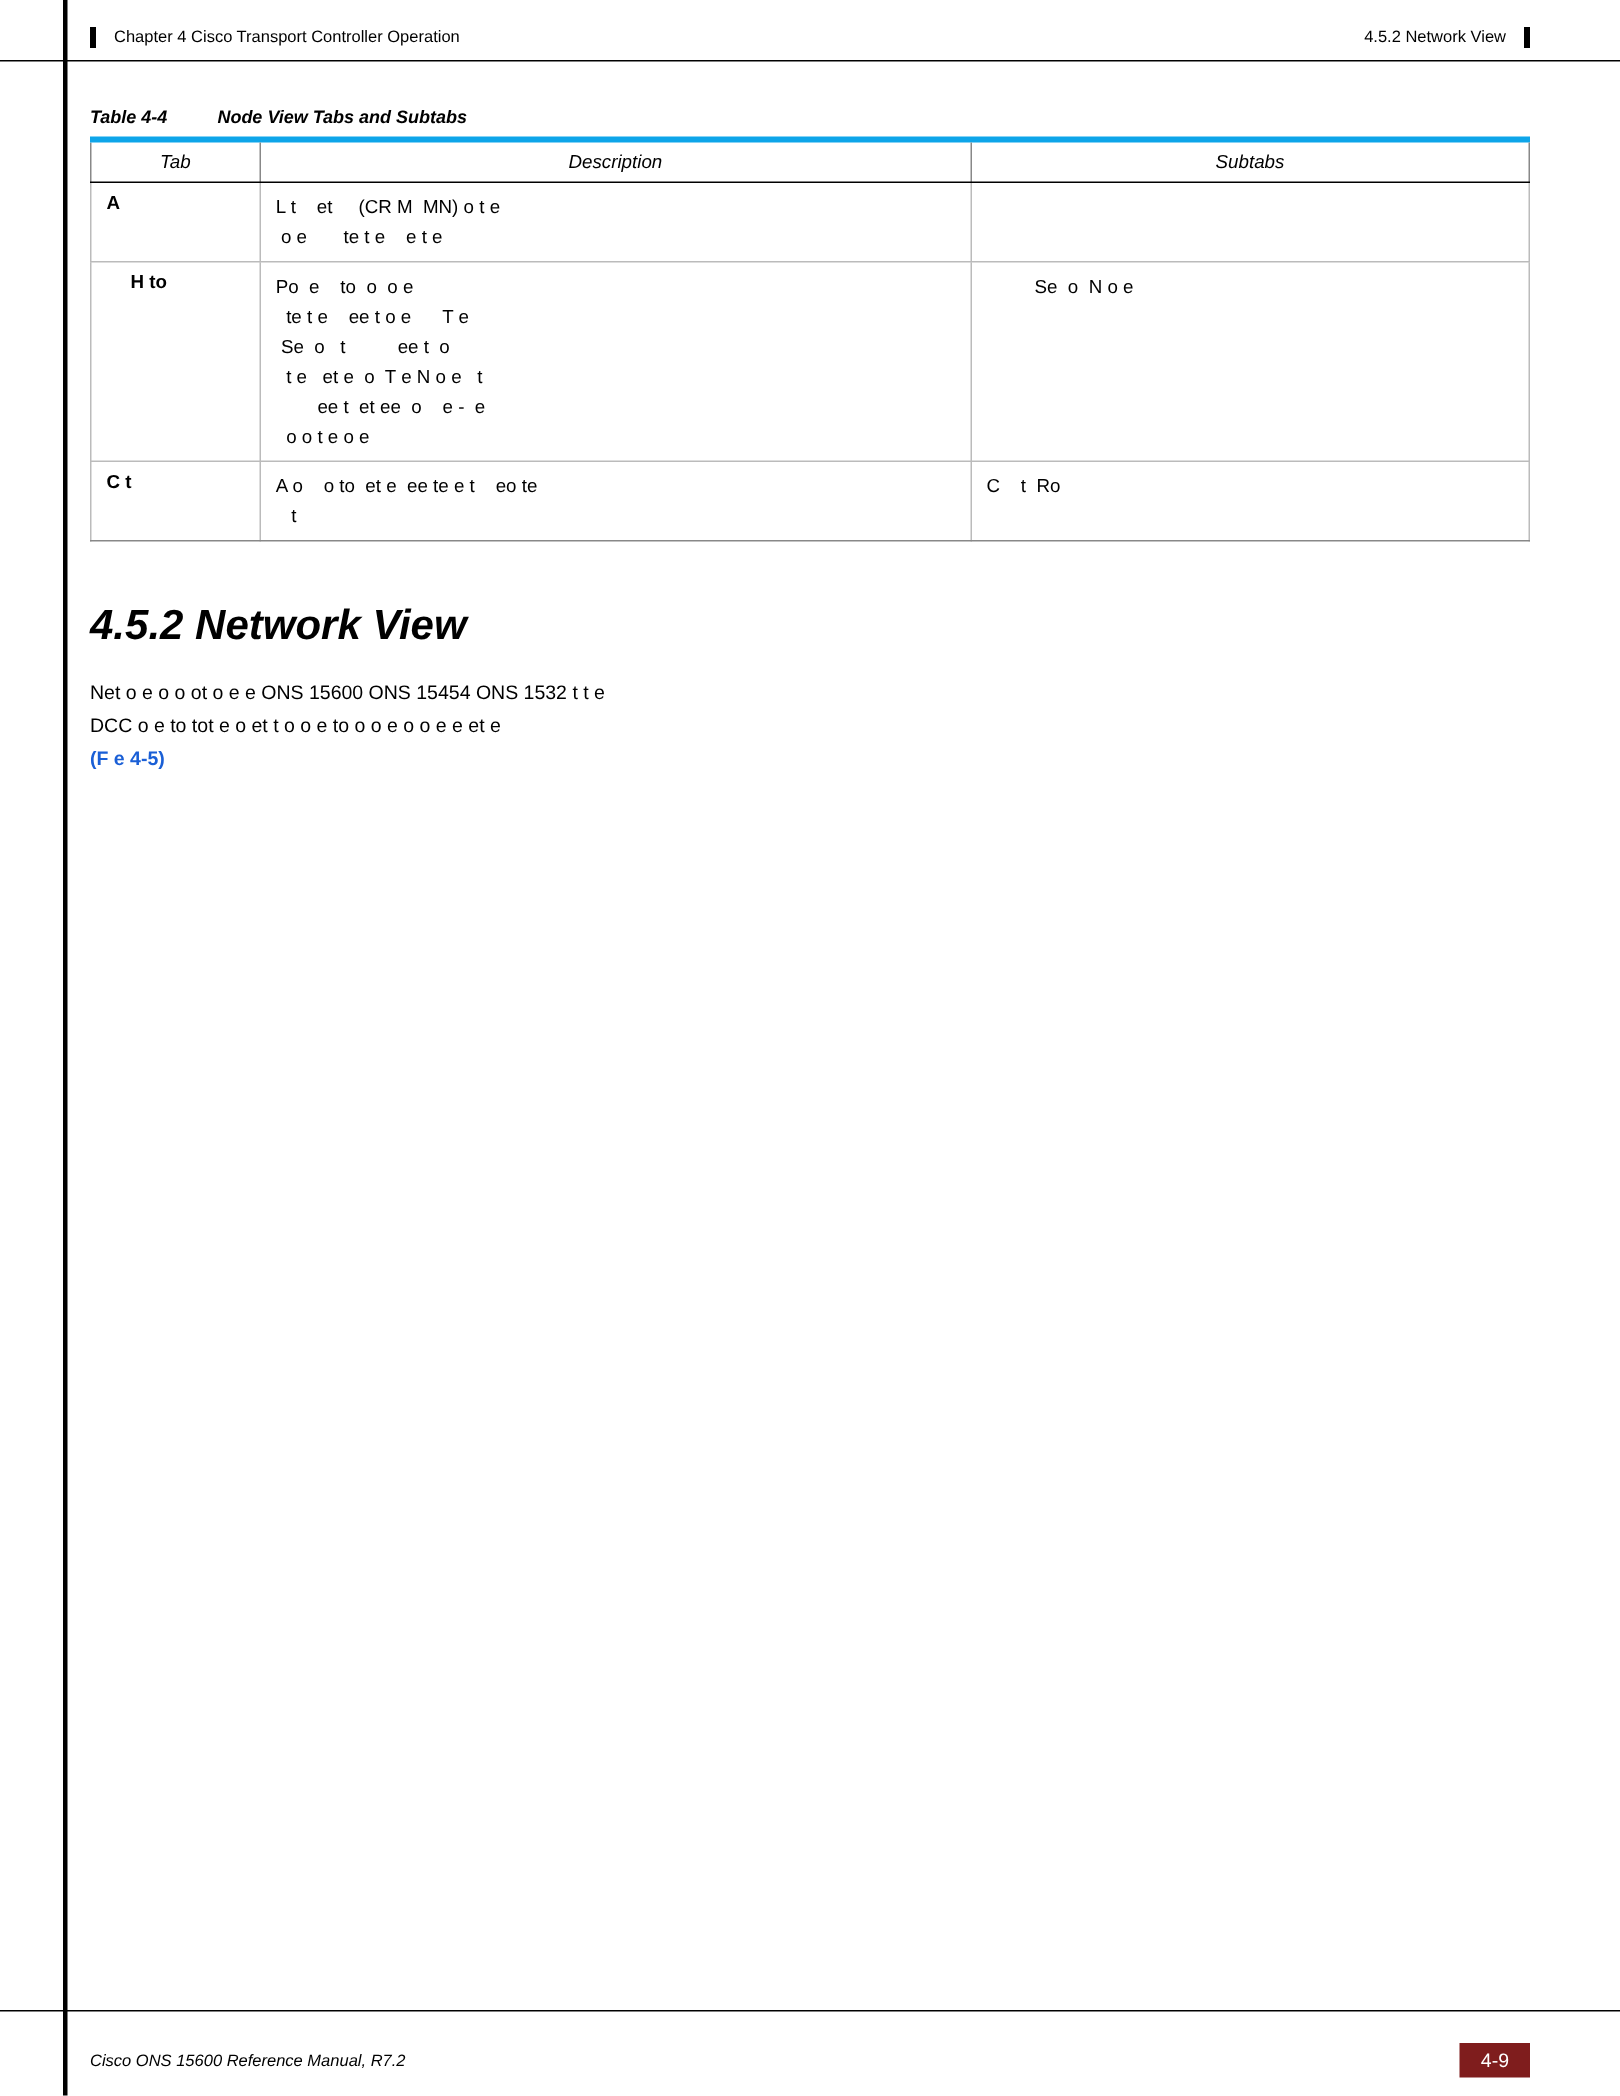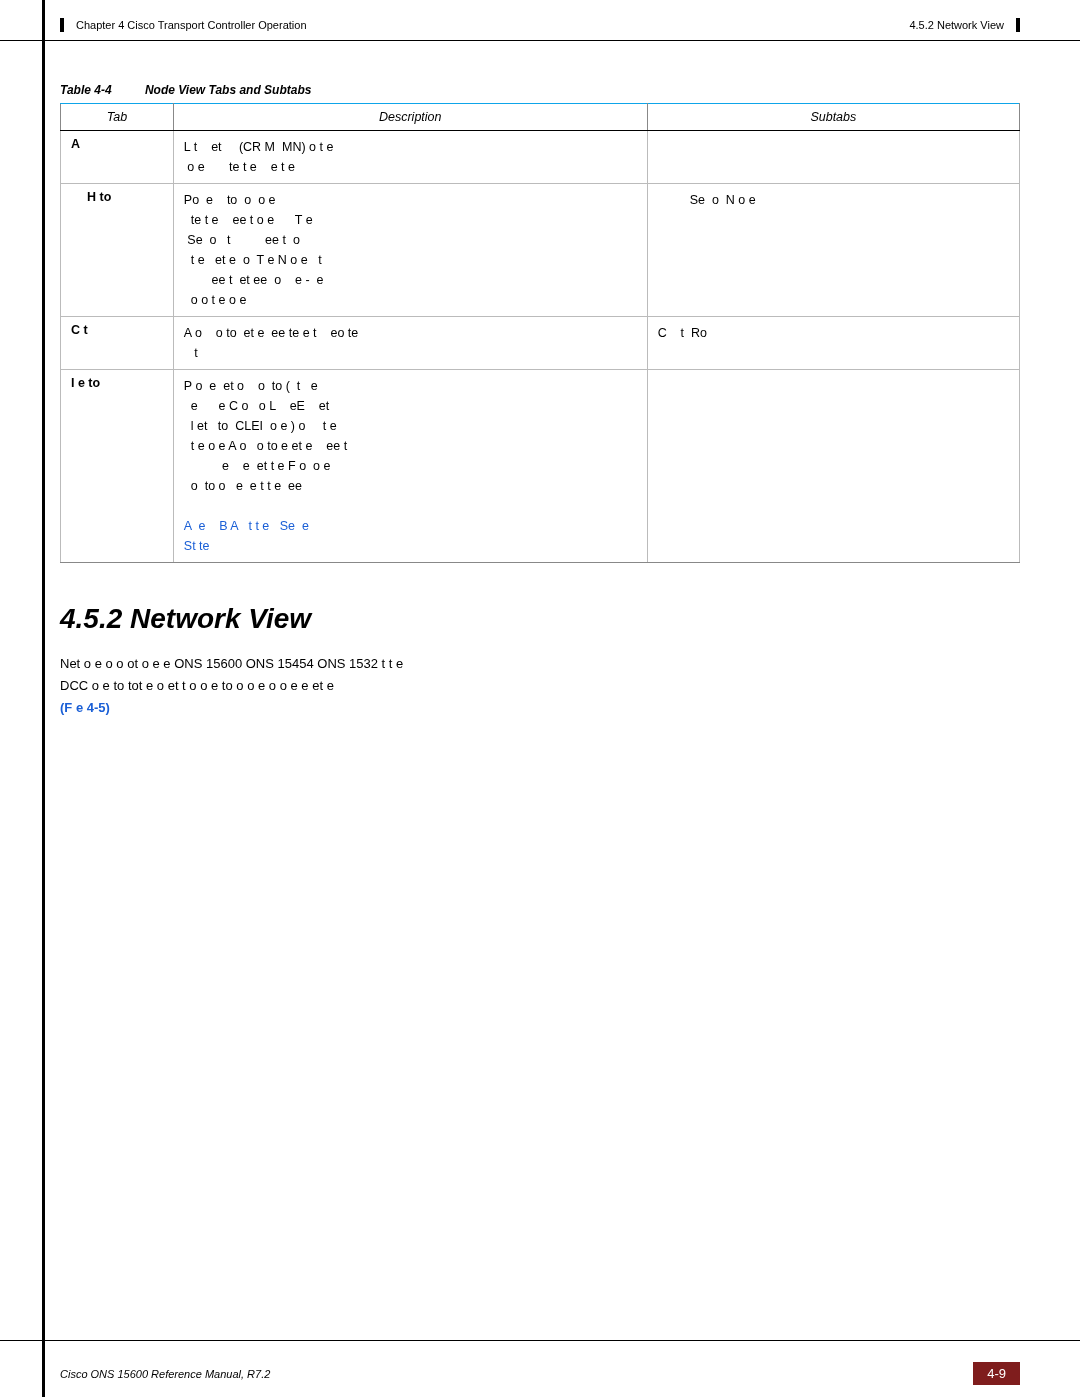--- a/index.html
+++ b/index.html
@@ -21,21 +21,21 @@
       background: #fff;
     }
 
     
     .page-header {
       display: flex;
       justify-content: space-between;
       align-items: center;
       padding: 18px 60px 8px 60px;
       border-bottom: 1px solid #000;
-      margin-bottom: 12px;
+      margin-bottom: 0;
     }
     .header-left {
       font-size: 11px;
       display: flex;
       align-items: center;
       gap: 6px;
     }
     .header-left .bar {
       display: inline-block;
       width: 4px;
@@ -88,21 +88,21 @@
     }
     .main-table th, .main-table td {
       border: 1px solid #888;
       padding: 6px 10px;
       vertical-align: top;
     }
     .main-table thead th {
       background: #fff;
       font-style: italic;
       font-weight: normal;
-      border-top: 1px solid #0ea5e9;
+      border-top: 4px solid #0ea5e9;
       border-bottom: 1px solid #000;
     }
     .main-table tbody tr td {
       border-color: #bbb;
     }
     .main-table tbody tr:last-child td {
       border-bottom: 1px solid #888;
     }
 
     .col-tab { width: 100px; }
@@ -208,33 +208,20 @@
         ee t  et ee  o    e -  e
   o o t e o e</td>
             <td style="white-space: pre-wrap; line-height: 1.6; padding-left: 42px;">Se  o  N o e</td>
           </tr>
           <tr>
             <td><span class="tab-label" style="font-weight: bold;">C    t</span></td>
             <td style="white-space: pre-wrap; line-height: 1.6;">A o    o to  et e  ee te e t    eo te
    t</td>
             <td style="white-space: pre-wrap; line-height: 1.6;">C    t  Ro</td>
           </tr>
-          <tr>
-            <td><span class="tab-label" style="font-weight: bold;">I  e to</span></td>
-            <td style="white-space: pre-wrap; line-height: 1.6;">P o  e  et o    o  to (  t   e
-  e      e C o   o L    eE    et
-  l et   to  CLEI  o e ) o     t e
-  t e o e A o   o to e et e    ee t
-           e    e  et t e F o  o e
-  o  to o   e  e t t e  ee
-
-<span class="link-blue" style="color: rgb(26, 95, 214);">A  e    B A   t t e   Se  e
-</span><span class="link-blue" style="color: rgb(26, 95, 214);">St te</span></td>
-            <td style="white-space: pre-wrap; line-height: 1.6;"></td>
-          </tr>
         </tbody>
     </table>
 
     <div class="section-heading">
       <span>4.5.2 Network View</span>
     </div>
 
     <div class="body-para" id="body-para">
     Net o  e  o  o ot o e       e ONS 15600   ONS 15454     ONS 1532  t t  e<br> DCC o e to  tot e o et  t o o e  to     o  o e o    o  e e et e<br><span class="link-blue" style="color: rgb(26, 95, 214); font-weight: bold;">(F   e 4-5)</span></div>
 

